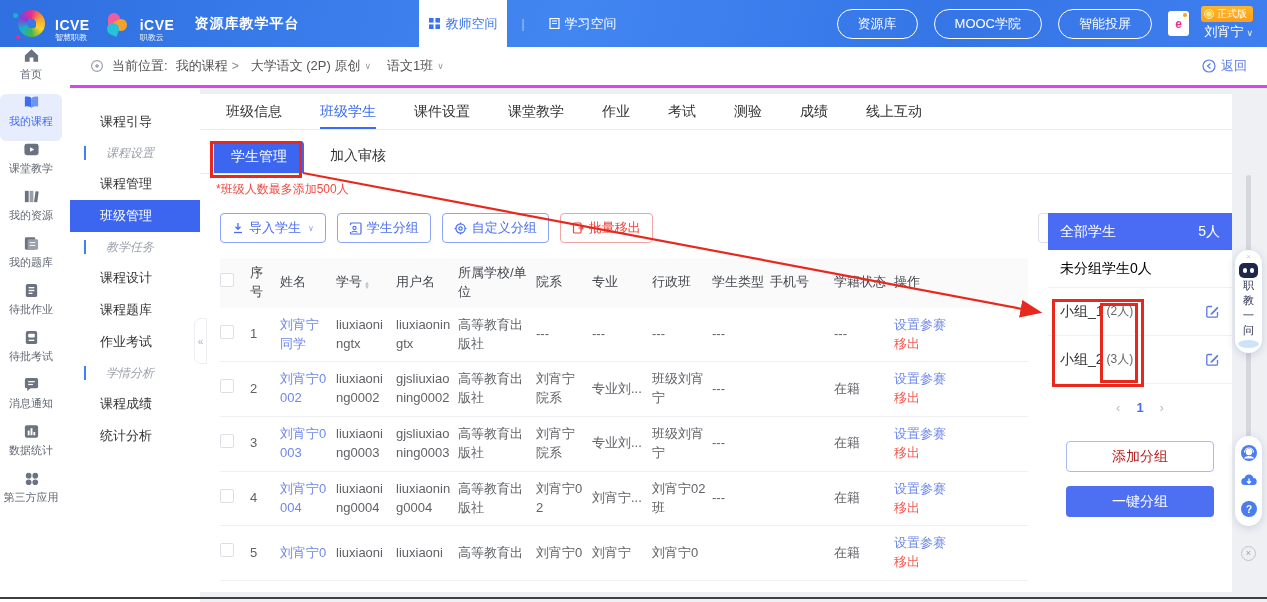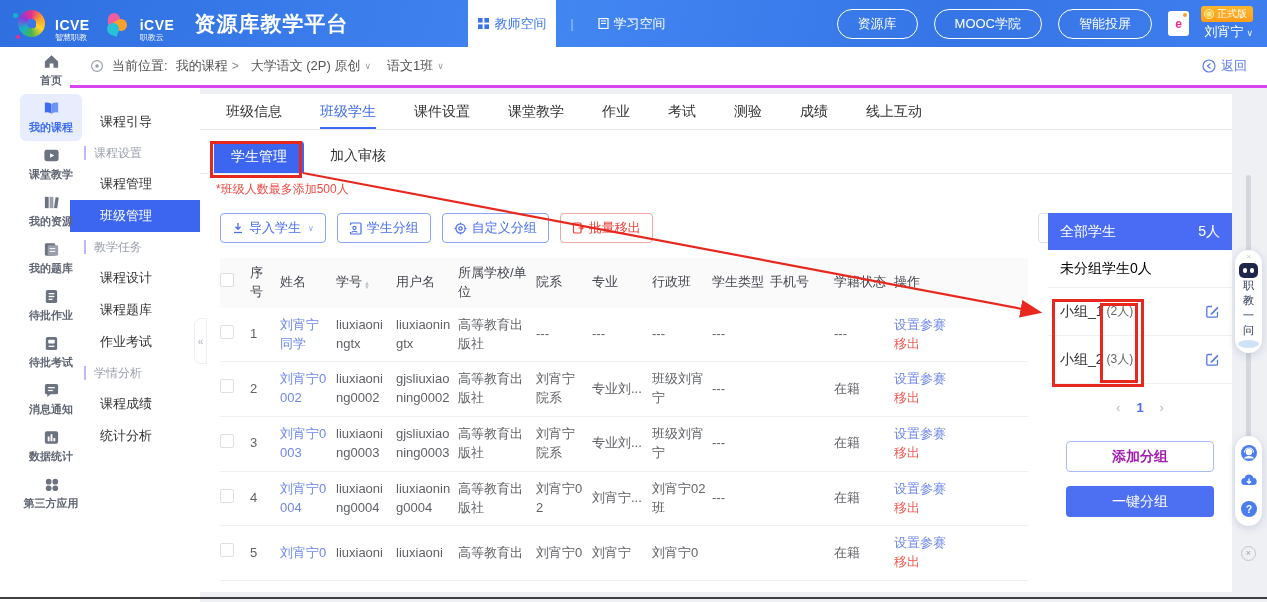--- a/index.html
+++ b/index.html
@@ -18,21 +18,21 @@
   .swirl .d1 { width:5px; height:5px; background:#14b2c9; left:-5px; top:3px; }
   .swirl .d2 { width:4px; height:4px; background:#e8308a; left:-2px; bottom:-2px; }
   .logo-txt { color:#fff; line-height:1;margin-top:13px; }
   .logo-txt .t { font-size:14px; font-weight:bold; letter-spacing:.5px; }
   .logo-txt .s { font-size:8px; margin-top:2px; opacity:.95; }
   .flower { width:24px; height:24px; position:relative; margin-left:6px; }
   .flower i { position:absolute; border-radius:50% 50% 50% 0; }
   .flower .f1 { width:12px; height:12px; background:#ef5da0; left:2px; top:1px; }
   .flower .f2 { width:12px; height:12px; background:#f7a12b; left:9px; top:7px; transform:rotate(60deg); }
   .flower .f3 { width:12px; height:12px; background:#27c2d8; left:1px; top:11px; transform:rotate(-70deg); }
-  .product { color:#fff; font-size:21px; font-weight:600; margin-left:10px; letter-spacing:1px; }
+  .product { color:#fff; font-size:14px; font-weight:600; margin-left:10px; letter-spacing:1px; }
   .spaces { display:flex; align-items:center; margin-left:120px; gap:14px; }
   .space-btn { display:flex; align-items:center; gap:5px; font-size:13px; border-radius:4px; padding:18px 10px; cursor:pointer; }
   .space-btn.active { background:#fff; color:#3a74e8; }
   .space-btn.plain { color:#fff; }
   .pipe { color:rgba(255,255,255,.55); font-size:12px; }
   .pills { display:flex; gap:16px; margin-left:auto; margin-right:16px; }
   .pill { border:1px solid #fff; border-radius:15px; color:#fff; font-size:13px; padding:5px 20px; }
   .mini-doc { width:21px; height:25px; background:#fff; border-radius:3px; position:relative;
     display:flex; align-items:center; justify-content:center; color:#e8308a; font-weight:bold; font-size:12px; margin-right:12px; }
   .mini-doc i { position:absolute; width:4px; height:4px; border-radius:50%; background:#f7a12b; right:2px; top:2px; }
@@ -46,33 +46,33 @@
   
   .crumb-bar { position:absolute; left:70px; top:47px; width:1197px; height:41px; background:#fff;
     border-bottom:3px solid #d946ef; display:flex; align-items:center; padding:0 20px; z-index:5; }
   .crumb-bar .txt { font-size:13px; color:#555; margin-left:8px; }
   .crumb-sep { color:#888; margin:0 4px; font-size:12px; }
   .crumb-caret { color:#999; font-size:9px; margin:0 8px 0 4px; }
   .back-link { margin-left:auto; color:#5a7bea; font-size:13px; display:flex; align-items:center; gap:5px; cursor:pointer; }
 
   
   .icon-side { position:absolute; left:0; top:47px; width:70px; height:555px; background:#fff; z-index:6; }
-  .iside-item { width:62px; margin:0 20px; height:47px; display:flex; flex-direction:column; align-items:center;
-    justify-content:center; gap:3px; border-radius:6px; cursor:pointer;font-weight:bold; }
+  .iside-item { width:62px; margin:0 0; height:47px; display:flex; flex-direction:column; align-items:center;
+    justify-content:flex-start; gap:3px; border-radius:6px; cursor:pointer; }
   .iside-item .lbl { font-size:11px; color:#5f6672; white-space:nowrap; }
   .iside-item.active { background:#e7edfc; }
   .iside-item.active .lbl { color:#3d6cf0; }
   .iside-item svg { width:17px; height:17px; }
 
   
   .menu-side { position:absolute; left:70px; top:88px; width:130px; height:514px; background:#fff; z-index:5; padding-top:18px; }
   .m-item { height:32px; line-height:32px; padding-left:30px; font-size:13px; color:#333; cursor:pointer; }
   .m-item.active { background:#3d66f0; color:#fff; }
   .m-sec { height:30px; line-height:30px; padding-left:14px; font-size:12px; color:#9aa0ab; }
-  .m-sec span { border-left:2px solid #c4b5fd; padding-left:8px; }
+  .m-sec span { border-left:2px solid #3b82f6; padding-left:20px;font-style:italic; }
   .collapse-tab { position:absolute; left:194px; top:318px; width:13px; height:46px; background:#fff;
     border:1px solid #eceef2; border-radius:7px 0 0 7px; display:flex; align-items:center; justify-content:center;
     color:#aab0ba; font-size:10px; z-index:7; cursor:pointer; }
 
   
   .content { position:absolute; left:200px; top:94px; width:1032px; height:498px; background:#fff; overflow:hidden; z-index:4; }
   .tabs-row { height:36px; border-bottom:1px solid #e9eaee; display:flex; gap:38px; padding-left:26px; }
   .tab { font-size:14px; color:#333; line-height:34px; cursor:pointer; }
   .tab.active { color:#3d6cf0; border-bottom:2px solid #3d6cf0; }
   .subtabs { padding:10px 0 0 14px; height:44px; border-bottom:1px solid #e9eaee; display:flex; align-items:flex-end; }
@@ -112,21 +112,21 @@
   .g-row { height:38px; display:flex; align-items:center; padding:0 12px;
     border-bottom:1px solid #f0f1f4; font-size:14px; color:#000000; }
   .g-group { height:48px; display:flex; align-items:center; padding:0 12px; border-bottom:1px solid #f0f1f4; }
   .g-group .gname { font-size:14px; color:#333; }
   .g-group .gcount { font-size:12px; color:#666; margin-left:3px; }
   .g-group .edit { margin-left:auto; cursor:pointer; }
   .pager { display:flex; justify-content:center; align-items:center; gap:16px; margin-top:16px; font-size:13px; }
   .pager .pbtn { color:#b8bcc4; cursor:pointer; }
   .pager .pnum { color:#4a6cf0; font-weight:bold; cursor:pointer; }
   .g-add { display:block; width:148px; height:31px; margin:26px auto 0; border:1px solid #a9bbf2; border-radius:4px;
-    background:#fff; color:#a21caf; font-size:14px; cursor:pointer; font-family:inherit;font-weight:bold; }
+    background:#fff; color:#b91c1c; font-size:14px; cursor:pointer; font-family:inherit; }
   .g-auto { display:block; width:148px; height:31px; margin:14px auto 0; border:none; border-radius:4px;
     background:#4d6ff2; color:#fff; font-size:14px; cursor:pointer; font-family:inherit; }
 
   
   .scrollbar { position:absolute; left:1246px; top:175px; width:5px; height:280px; background:#d4d7dd; border-radius:3px; z-index:8; cursor:pointer; }
   .assistant { position:absolute; left:1235px; top:250px; width:27px; padding:3px 0 5px; background:#fff; border-radius:14px;
     box-shadow:0 2px 8px rgba(40,60,120,.18); display:flex; flex-direction:column; align-items:center; z-index:12; cursor:pointer; }
   .assistant .ax { font-size:8px; color:#c8ccd4; line-height:8px; }
   .robot { width:19px; height:15px; background:#1e2749; border-radius:5px; position:relative; margin-top:2px; }
   .robot i { position:absolute; top:5px; width:4px; height:5px; border-radius:2px; background:#fff; }

